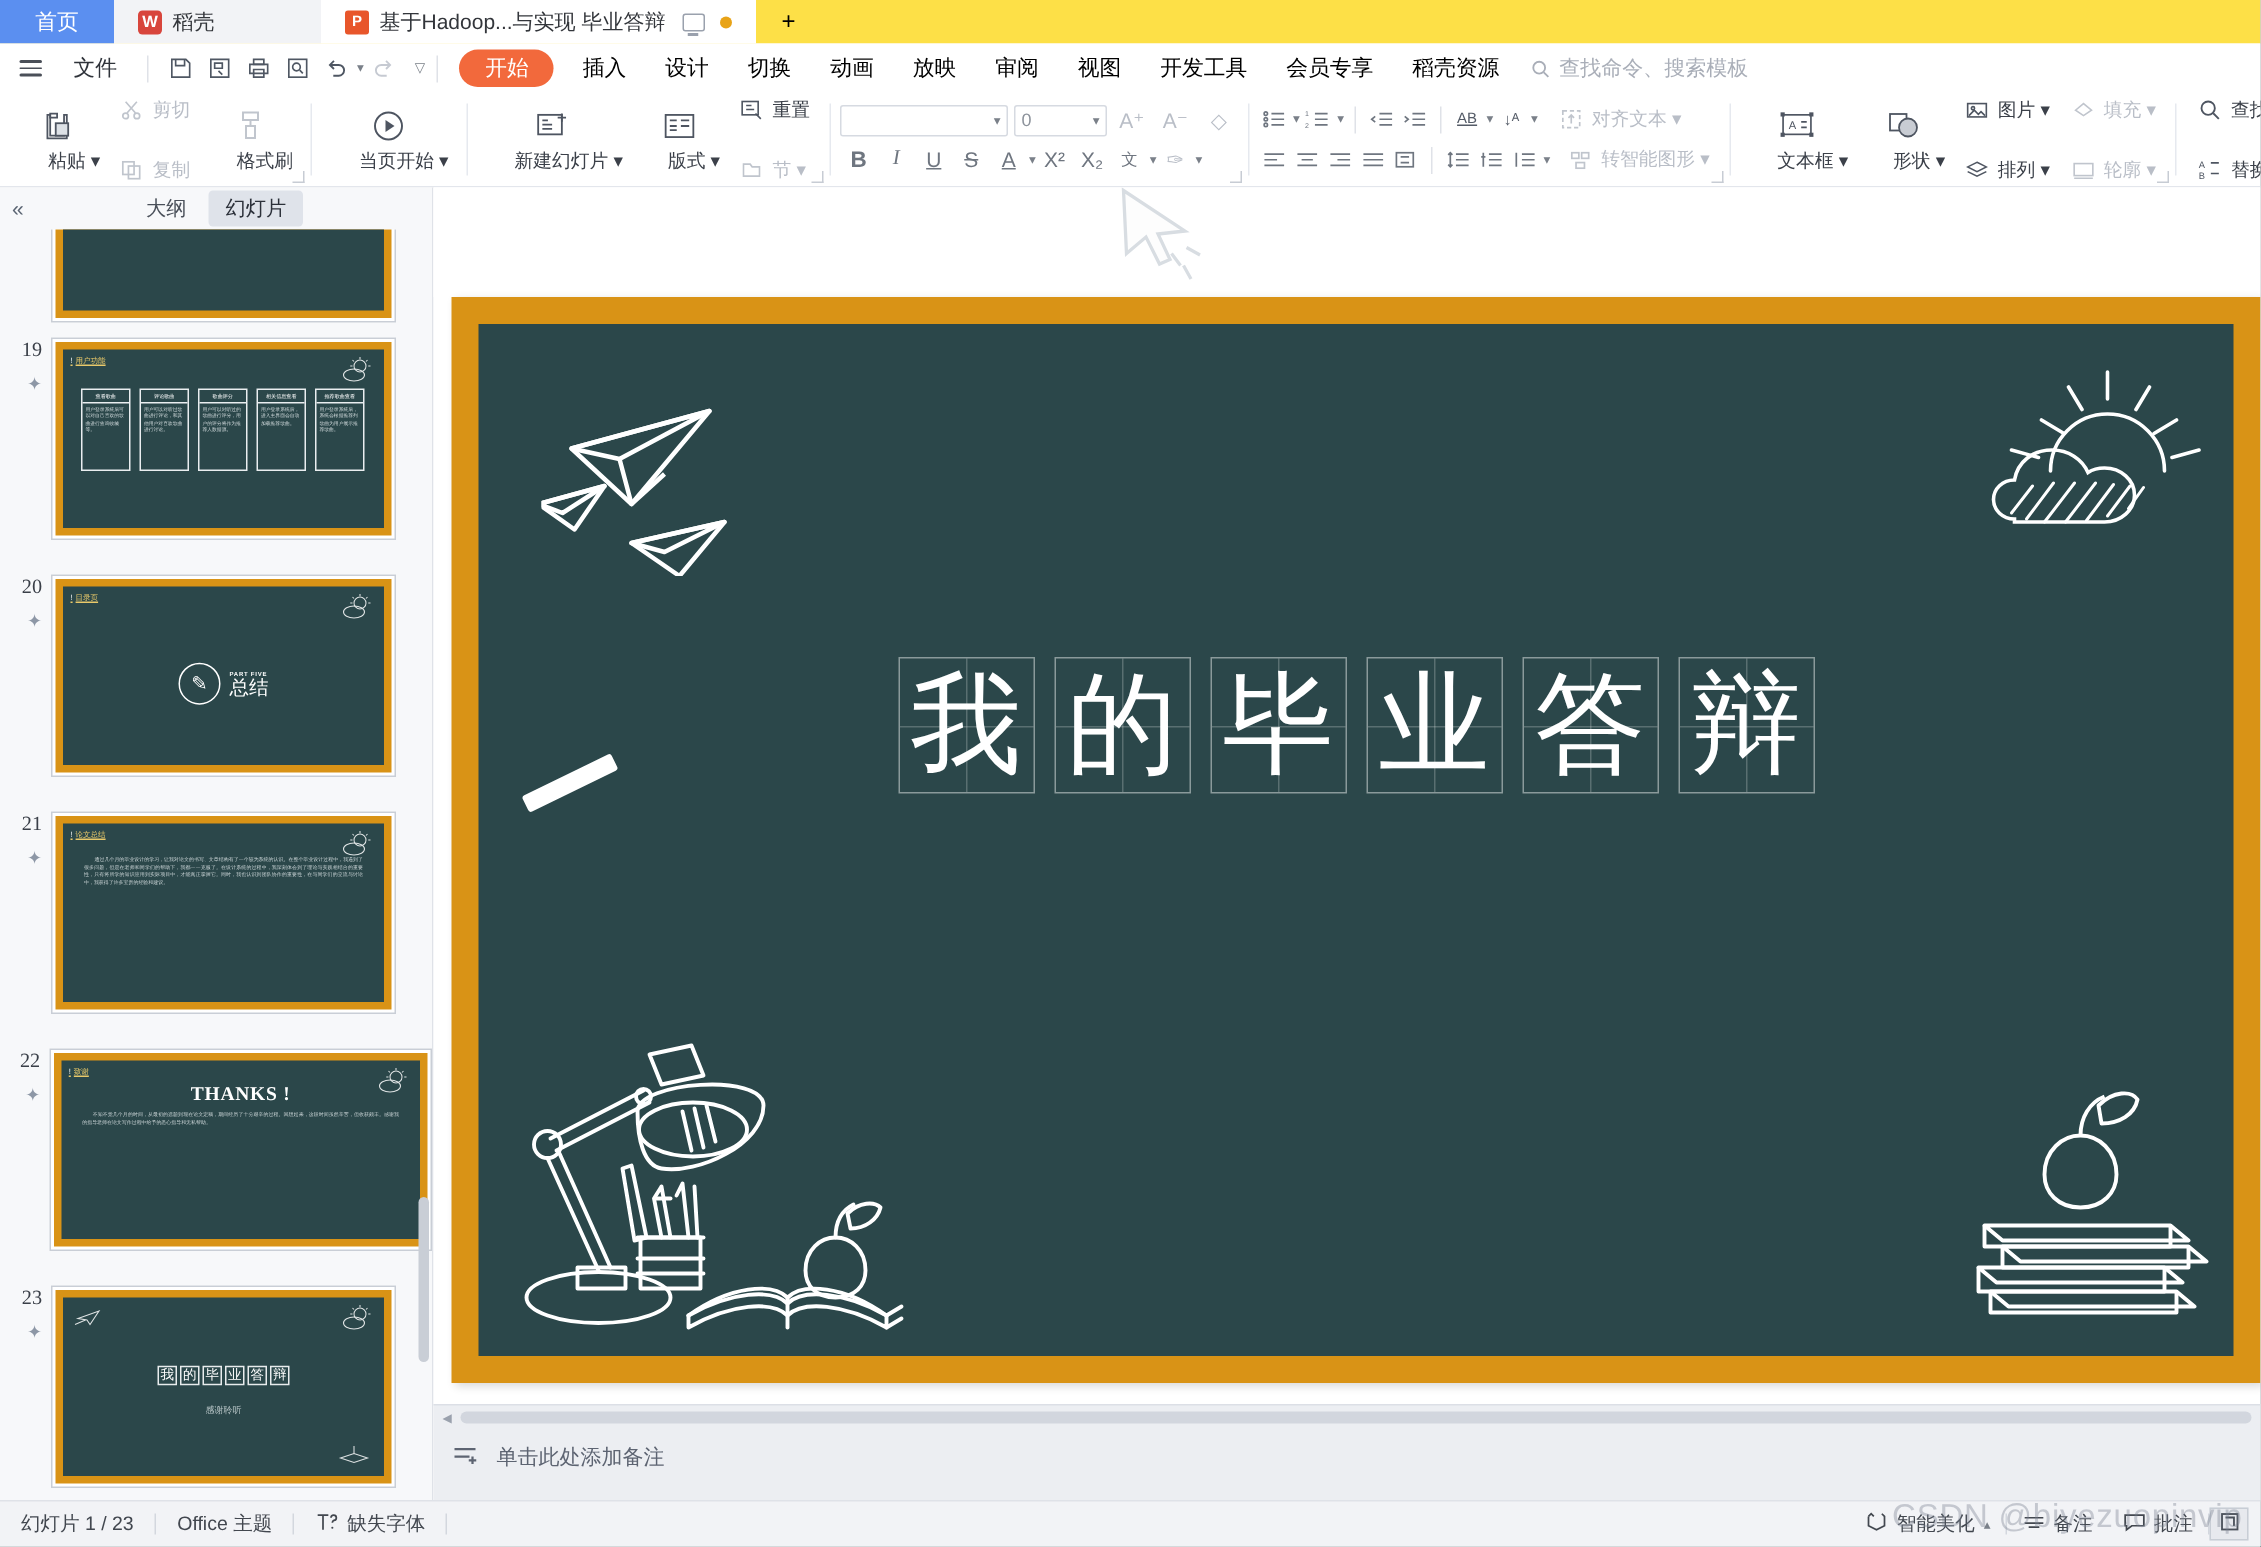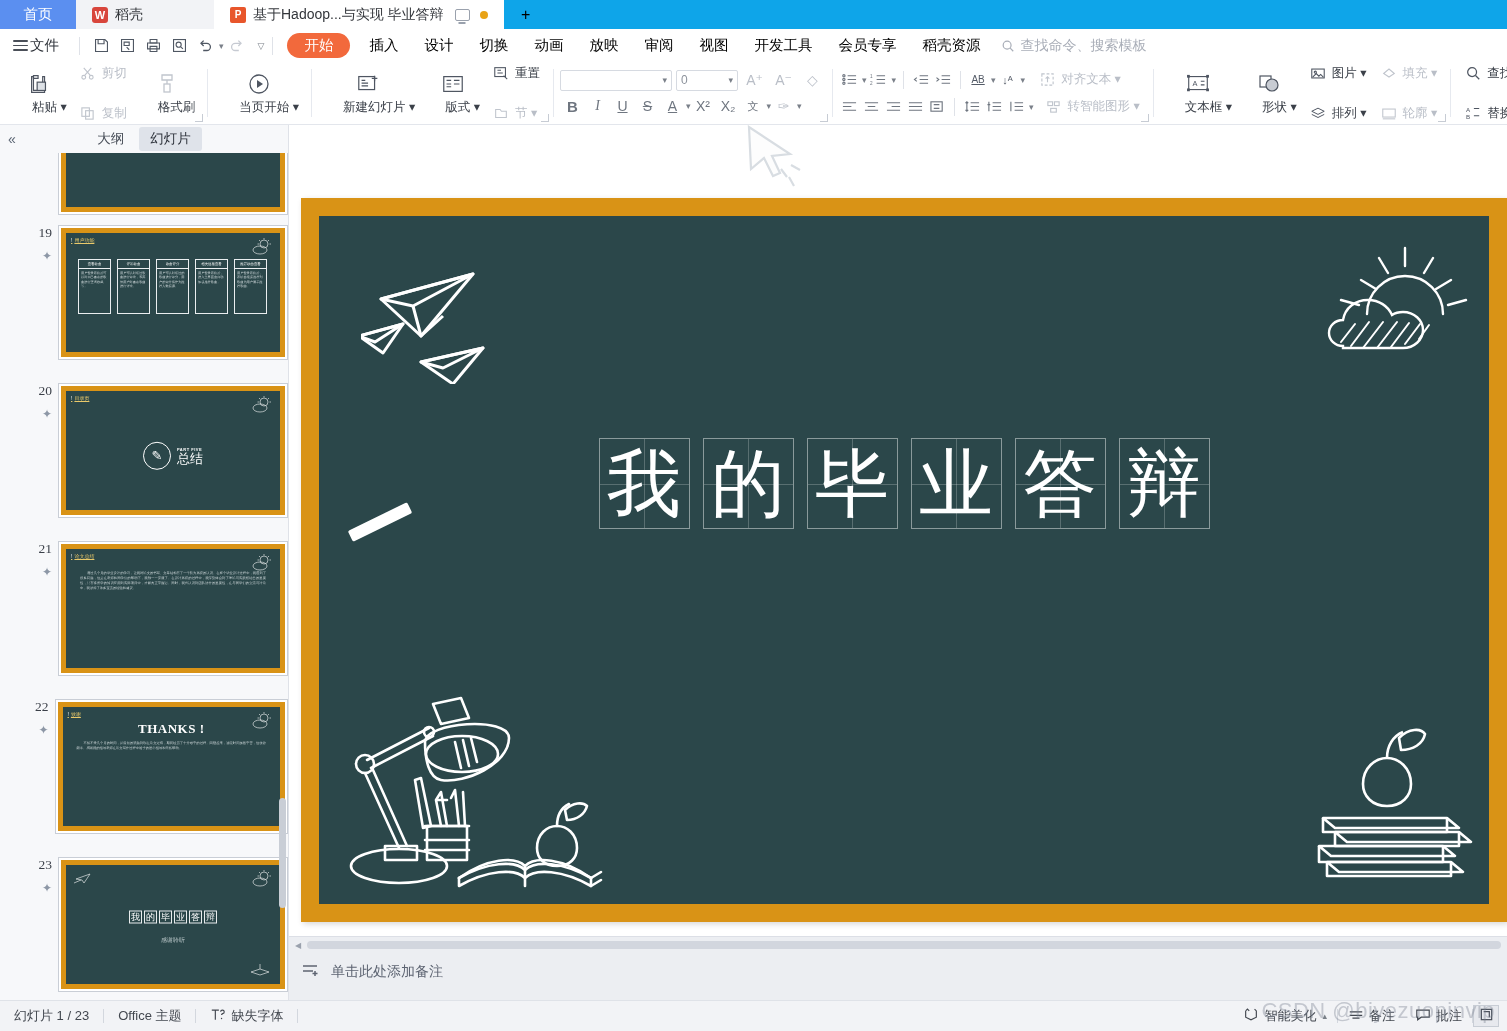--- a/index.html
+++ b/index.html
@@ -9,21 +9,21 @@
     overflow: hidden;
     background: #ffffff;
     font-family: "Liberation Sans", "DejaVu Sans", sans-serif;
     -webkit-font-smoothing: antialiased;
   }
   #app { position: relative; width: 1507px; height: 1031px; }
 
   
   .tabbar {
     position: absolute; left: 0; top: 0; width: 1507px; height: 29px;
-    background: #0ea5e9; display: flex; align-items: flex-start;
+    background: #fde047; display: flex; align-items: flex-start;
   }
   .tab {
     display: flex; align-items: center; gap: 7px;
     padding: 0 16px; height: 29px; font-size: 14px; color: #33363b;
     cursor: default; position: relative;
   }
   .tab.home { background: #5b8ff0; color: #ffffff; font-size: 14.5px; width: 76px;
     justify-content: center; padding: 0; }
   .tab.docs { background: #f2f3f6; width: 138px; }
   .tab.active { background: #ffffff; }
@@ -43,21 +43,21 @@
     width: 7px; height: 2px; background: #9aa1ad;
   }
   .tab .dot { width: 8px; height: 8px; border-radius: 50%; background: #e8a317; margin-left: 3px; flex:0 0 auto;}
   .newtab { display: flex; align-items: center; justify-content: center; width: 44px; height: 29px; }
 
   
   .menubar {
     position: absolute; left: 0; top: 29px; width: 1507px; height: 33px;
     background: #ffffff; display: flex; align-items: center; font-size: 14.5px; color: #2f333a;
   }
-  .mb-file { display: flex; align-items: center; gap: 2px; padding: 0 12px 0 13px; }
+  .mb-file { display: flex; align-items: center; gap: 21px; padding: 0 12px 0 13px; }
   .hamburger { display:inline-flex; flex-direction: column; justify-content: space-between; width: 15px; height: 11px; }
   .hamburger i { display: block; height: 1.6px; background: #4a4f58; border-radius: 1px; }
   .qicon { width: 26px; height: 22px; display: inline-flex; align-items: center; justify-content: center;
            color: #4f5763; }
   .qicon svg { display: block; }
   .qsep { width: 1px; height: 18px; background: #dfe2e8; margin: 0 8px; }
   .caretdown { font-size: 9px; color: #7a8089; margin-left: 1px; }
   .mi { padding: 3px 13px; color: #000000; cursor: default; white-space: nowrap; }
   .mi.start {
     background: #f2693c; color: #ffffff; border-radius: 13px; padding: 3px 17px; margin: 0 6px;
@@ -113,21 +113,21 @@
     background: #f7f8fa; border-right: 1px solid #dfe2e8;
   }
   .panelhead { height: 28px; display: flex; align-items: center; position: relative; }
   .collapse { position: absolute; left: 8px; color: #5b6573; font-size: 14px; }
   .ptabs { margin: 0 auto; display: flex; gap: 4px; align-items: center; }
   .ptab { font-size: 13.5px; color: #4a505a; padding: 3px 11px; border-radius: 3px; }
   .ptab.sel { background: #dfe3ea; color: #2c313a; }
   .thumbs {
     position: absolute; left: 0; right: 0; top: 28px; bottom: 0; overflow: hidden;
   }
-  .thumbrow { position: relative; display: flex; align-items: flex-start; padding: 0 0 0 0; margin-left: 24px; }
+  .thumbrow { position: relative; display: flex; align-items: flex-start; padding: 0 0 0 0; }
   .thumbnum {
     width: 34px; text-align: right; padding-right: 6px; font-size: 13.5px; color: #3a3f48;
     font-family: "Liberation Serif", serif;
   }
   .star { color: #8d97a6; font-size: 12px; display: block; margin-top: 8px; }
   .thumbframe { border: 1px solid #c9ced6; background: #fff; padding: 2px; }
   .slidemini { background: #d99316; padding: 5px; position: relative; }
   .miniboard { background: #2b474a; position: relative; overflow: hidden; }
 
   

